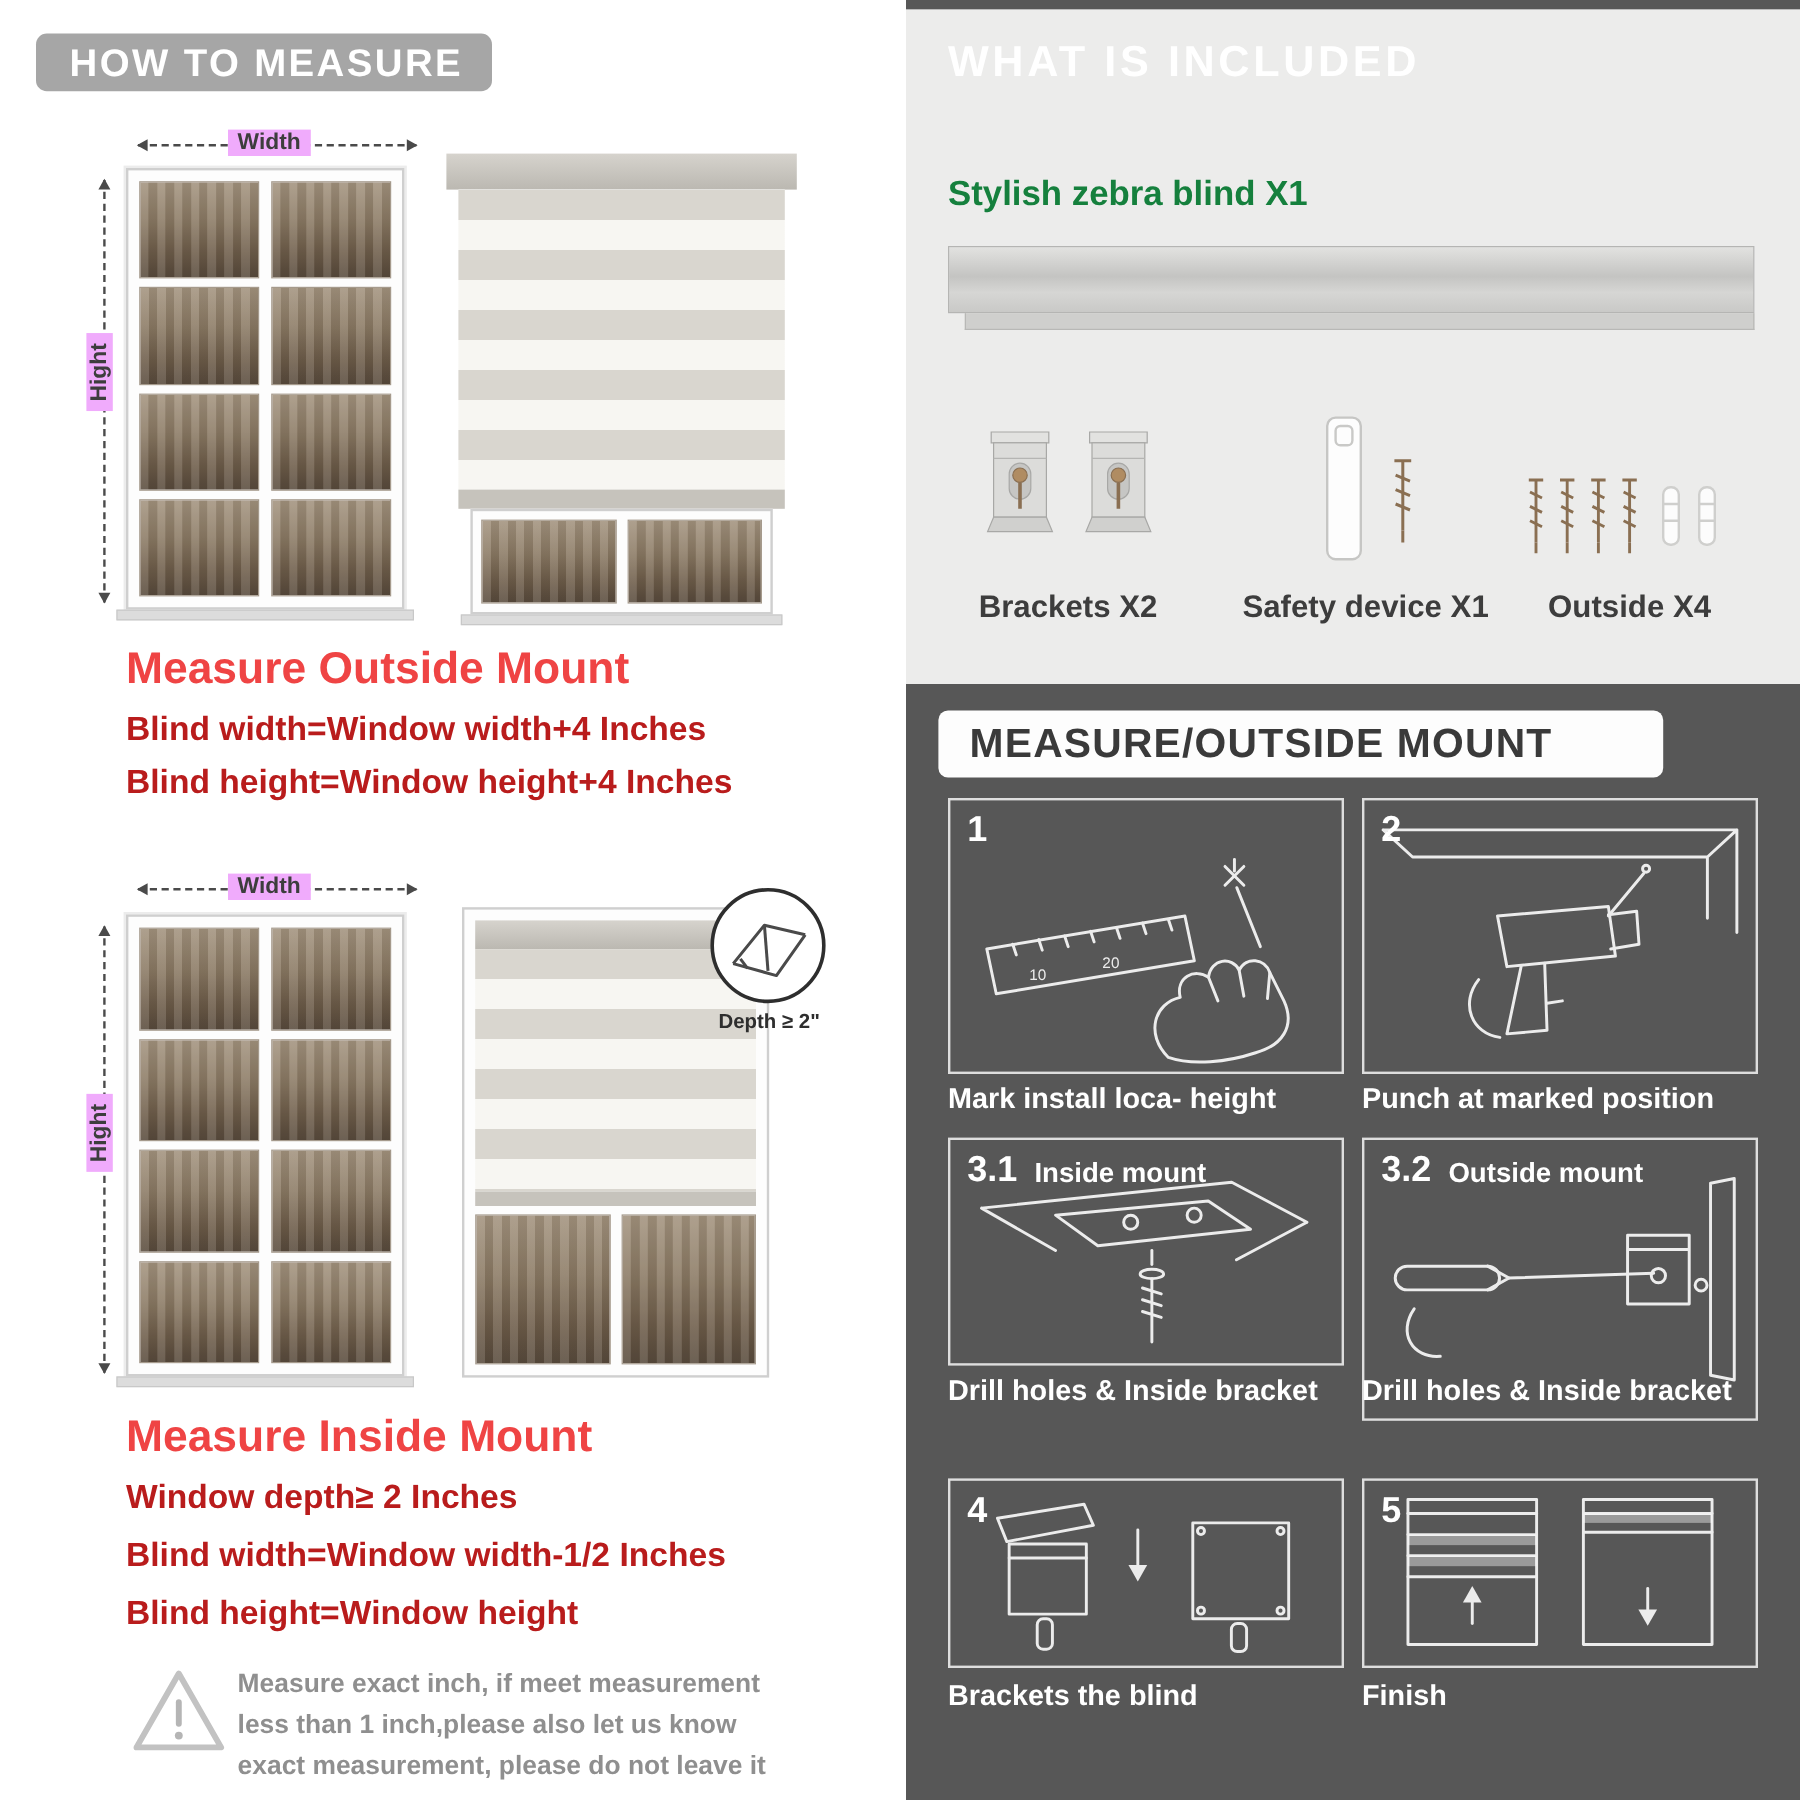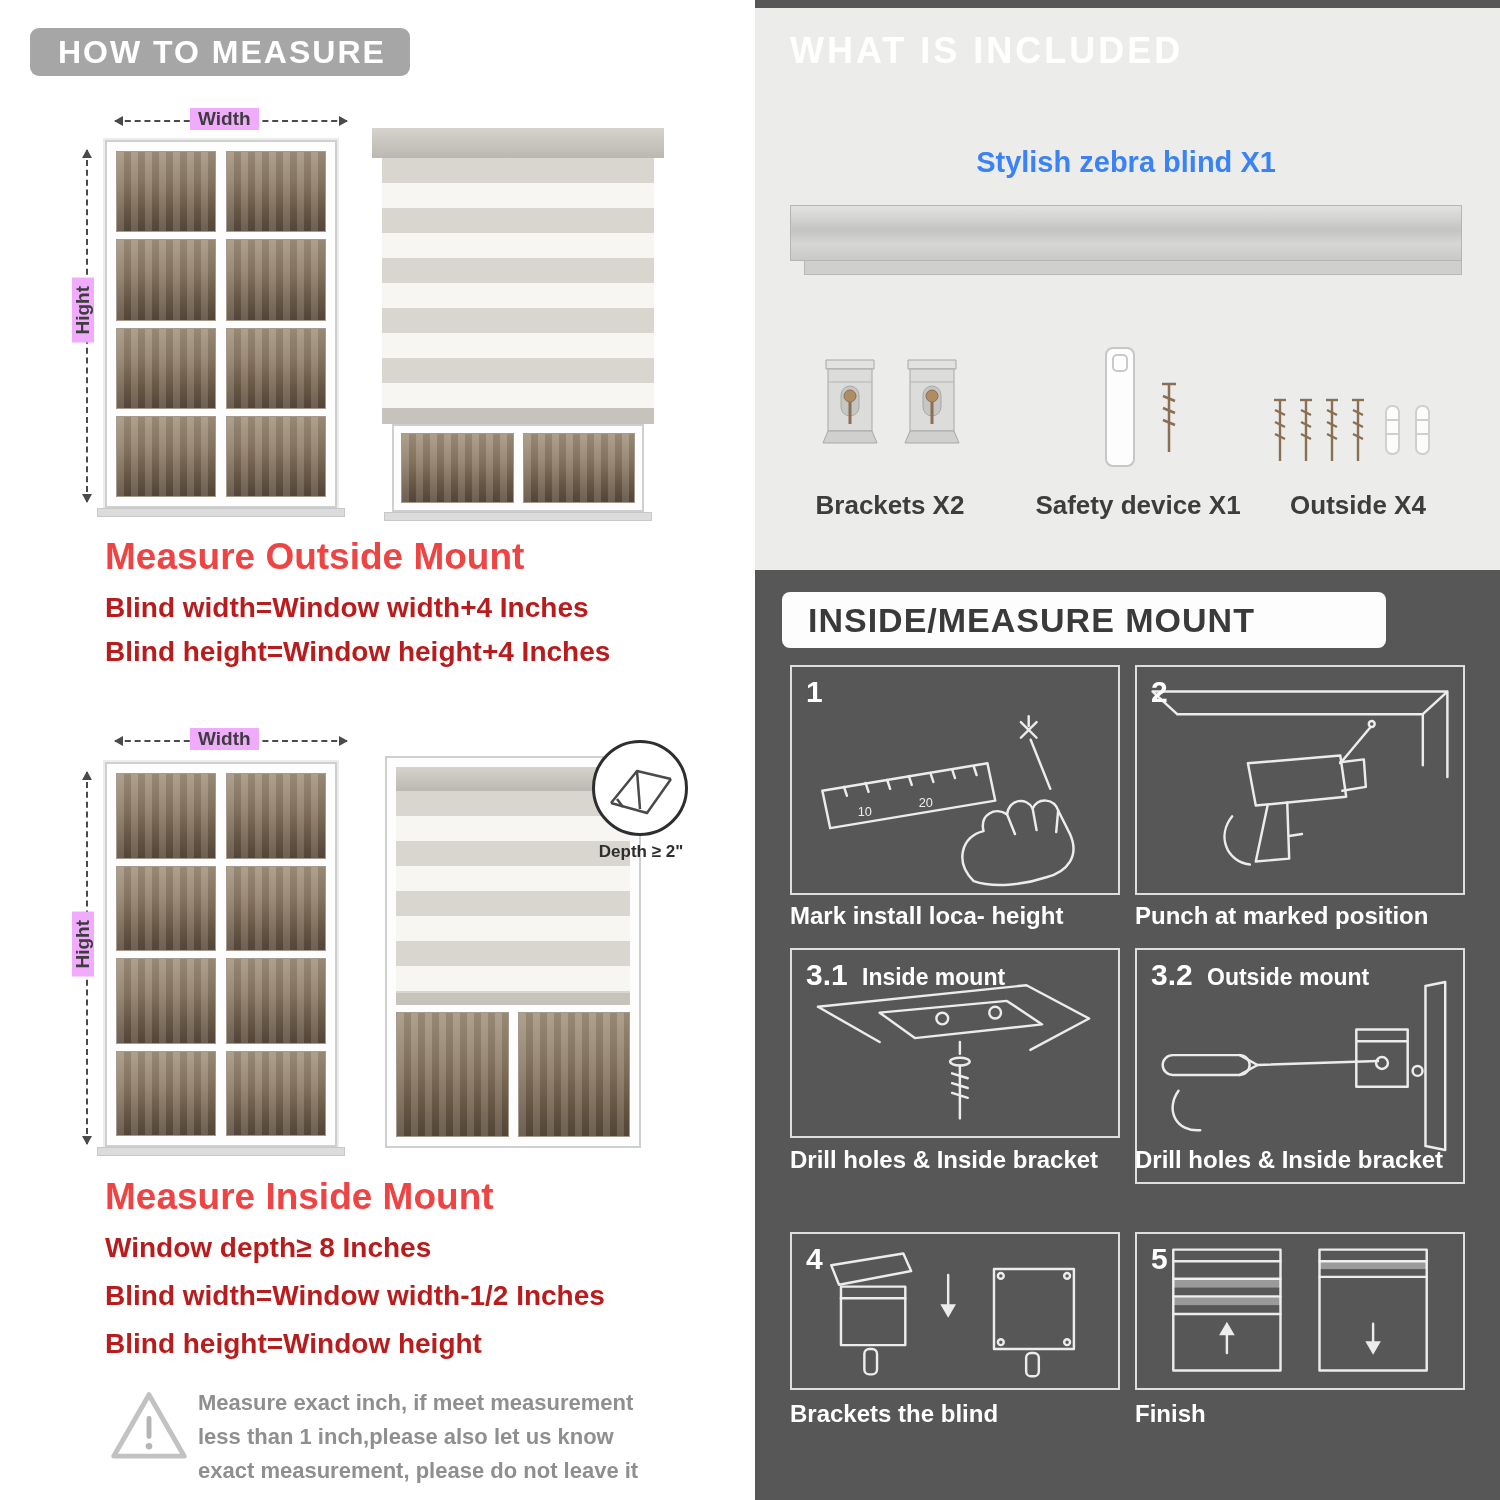--- a/index.html
+++ b/index.html
@@ -53,21 +53,21 @@
     align-items:center; justify-content:center; }
   .depth-label { font-size:17px; font-weight:bold; color:#2e2e2e; text-align:center; }
 
   .heading { font-size:37px; font-weight:bold; color:#ef4444; }
   .gline   { font-size:28px; font-weight:bold; color:#b91c1c; }
   .note-text { font-size:22px; font-weight:600; color:#8f8f8f; line-height:1.55; }
 
   
   .right-light { background:#ececeb; }
   .right-dark  { background:#575757; }
-  .blind-label { font-size:29px; font-weight:bold; color:#3b82f6; text-align:center; }
+  .blind-label { font-size:29px; font-weight:bold; color:#15803d; }
   .headrail-top { height:56px; border:1px solid #b5b5b3;
     background:linear-gradient(180deg,#e2e2e0 0%,#c4c4c2 45%,#d6d6d4 70%,#c9c9c7 100%); }
   .headrail-lip { height:14px; margin-left:14px; background:#cfcfcd;
     border:1px solid #b8b8b6; border-top:none; }
   .item-label { font-size:26px; font-weight:bold; color:#3d3d3d; text-align:center; }
 
   .step-panel { border:2px solid #dedede; }
   .step-num { position:absolute; top:8px; left:14px; color:#fff; font-weight:bold; font-size:30px; }
   .step-inner-label { position:absolute; top:14px; left:70px; color:#fff; font-weight:bold; font-size:23px; }
   .step-caption { color:#fff; font-weight:bold; font-size:24px; }
@@ -149,21 +149,21 @@
       <path d="M8 52 L34 20 L68 28"></path>
       <path d="M34 20 L37 58"></path>
       <path d="M8 52 L44 62 L68 28"></path>
       <path d="M14 48 L20 56"></path>
     </g>
   </svg>
 </div>
 <div class="abs depth-label" style="left:586px;top:842px;width:110px">Depth ≥ 2"</div>
 
 <div class="abs heading" style="left:105px;top:1176px">Measure Inside Mount</div>
-<div class="abs gline" style="left:105px;top:1232px">Window depth≥ 8 Inches</div>
+<div class="abs gline" style="left:105px;top:1232px">Window depth≥ 2 Inches</div>
 <div class="abs gline" style="left:105px;top:1280px">Blind width=Window width-1/2 Inches</div>
 <div class="abs gline" style="left:105px;top:1328px">Blind height=Window height</div>
 
 <svg class="abs" style="left:108px;top:1386px" width="82" height="78" viewBox="0 0 100 92">
   <path d="M50 9 L93 84 L7 84 Z" fill="none" stroke="#c2c2c2" stroke-width="6" stroke-linejoin="round"></path>
   <line x1="50" y1="38" x2="50" y2="60" stroke="#b5b5b5" stroke-width="6" stroke-linecap="round"></line>
   <circle cx="50" cy="72" r="4" fill="#b5b5b5"></circle>
 </svg>
 <div class="abs note-text" style="left:198px;top:1386px;width:470px">Measure exact inch, if meet measurement less than 1 inch,please also let us know exact measurement, please do not leave it</div>
 
@@ -239,21 +239,21 @@
   </g>
   <g stroke="#cfcfcd" stroke-width="2" fill="rgba(255,255,255,0.85)">
     <rect x="118" y="10" width="13" height="48" rx="6"></rect>
     <rect x="148" y="10" width="13" height="48" rx="6"></rect>
     <path d="M118 24 h13 M118 38 h13 M148 24 h13 M148 38 h13" fill="none"></path>
   </g>
 </svg>
 <div class="abs item-label" style="left:1278px;top:490px;width:160px">Outside X4</div>
 
 <div class="abs right-dark" style="left:755px;top:570px;width:745px;height:930px"></div>
-<div class="abs banner-mount" style="left:782px;top:592px;width:604px;height:56px">INSIDE/MEASURE MOUNT</div>
+<div class="abs banner-mount" style="left:782px;top:592px;width:604px;height:56px">MEASURE/OUTSIDE MOUNT</div>
 
 <div class="abs step-panel" style="left:790px;top:665px;width:330px;height:230px">
   <svg class="step-art" viewBox="0 0 330 230">
     <g stroke="#ececec" stroke-width="2.5" fill="none" stroke-linecap="round" stroke-linejoin="round">
       <path d="M30 126 L198 98 L206 136 L38 164 Z"></path>
       <path d="M52 122 l3 9 M74 118 l3 9 M96 115 l3 9 M118 111 l3 9 M140 108 l3 9 M162 104 l3 9 M184 101 l3 9"></path>
       <path d="M232 56 l16 16 M248 56 l-16 16 M240 50 l0 10"></path>
       <path d="M262 124 L242 74"></path>
       <path d="M184 218 C164 198 172 172 194 167 C190 150 206 142 218 150 C220 134 238 132 244 144 C250 132 266 134 270 146 L282 170 C292 192 280 208 258 214 C234 222 204 225 184 218 Z"></path>
       <path d="M218 150 L226 170 M244 144 L248 166 M270 146 L268 168"></path>

